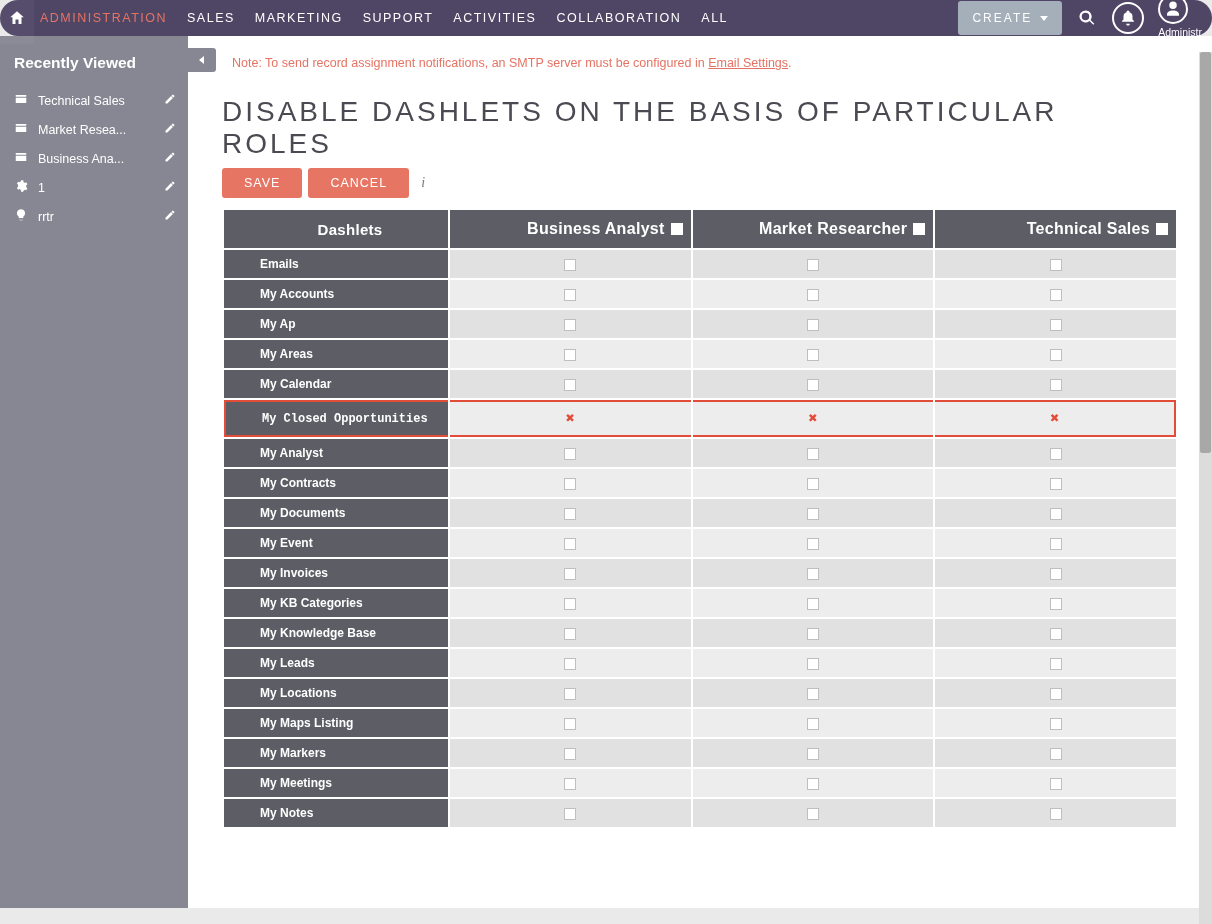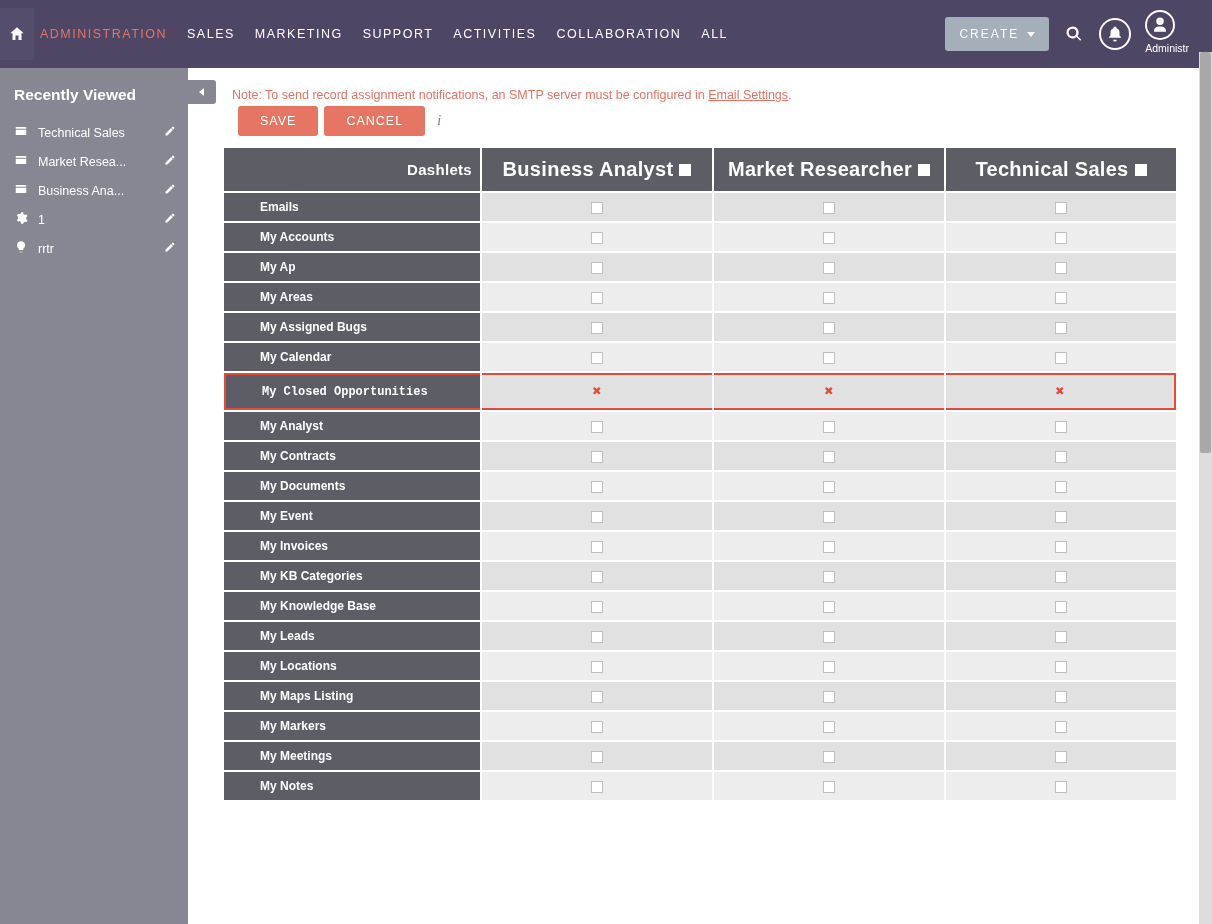--- a/index.html
+++ b/index.html
@@ -21,43 +21,44 @@
   html,body{margin:0;padding:0;height:100%;width:100%;}
   body{
     font-family:"Segoe UI",Arial,Helvetica,sans-serif;
     font-size:13px;
     color:#333;
     background:#eaeaea;
     overflow:hidden;
   }
   
   .topbar{
-    height:68px;
+    height:36px;
     background:var(--topbar-bg);
     display:flex;
     align-items:center;
     color:#fff;
     position:relative;
+    border-radius:19px;
   }
   .home-tile{
     width:34px;height:52px;display:flex;align-items:center;justify-content:center;flex-shrink:0;
     background:rgba(255,255,255,0.04);
   }
   .home-tile svg{width:18px;height:18px;fill:#fff;}
   .nav{display:flex;gap:20px;padding-left:6px;align-items:center;height:100%;}
   .nav a{
     color:#fff;text-decoration:none;font-size:12.5px;letter-spacing:1.5px;font-weight:400;
     padding:8px 0;cursor:pointer;
   }
   .nav a.active{color:var(--accent-text);position:relative;}
   .nav a.active::before{
     content:'';position:absolute;top:-24px;left:-0px;right:-0px;height:3px;background:var(--accent);
   }
   .topbar-spacer{flex:1;}
-  .topbar-right{display:flex;align-items:center;gap:14px;padding-right:23px;height:100%;}
+  .topbar-right{display:flex;align-items:center;gap:14px;padding-right:10px;height:100%;}
   .create-btn{
     background:var(--create-btn);color:#fff;border:none;border-radius:3px;
     padding:10px 14px;letter-spacing:2px;font-size:12px;cursor:pointer;
     display:flex;align-items:center;gap:8px;font-family:inherit;
   }
   .create-btn .caret{width:0;height:0;border-left:4px solid transparent;border-right:4px solid transparent;border-top:5px solid #fff;}
   .icon-circle{
     width:32px;height:32px;border:2px solid #fff;border-radius:50%;display:flex;align-items:center;justify-content:center;cursor:pointer;
     flex-shrink:0;
   }
@@ -92,36 +93,36 @@
     padding:10px 34px 40px 34px;
     max-width:1180px;
   }
   .note{
     color:var(--accent-text);font-size:12.5px;padding:10px 0 4px 10px;
   }
   .note a{color:var(--accent-text);text-decoration:underline;cursor:pointer;}
   .page-title{
     margin:22px 0 8px 0;font-size:28px;letter-spacing:3px;color:#4a4a52;font-weight:400;
   }
-  .actions{display:flex;align-items:center;gap:6px;margin-bottom:10px;margin-left:16px;}
+  .actions{display:flex;align-items:center;gap:6px;margin-bottom:10px;}
   .btn{
     background:var(--accent);color:#fff;border:none;border-radius:3px;padding:8px 22px;
     font-size:12.5px;letter-spacing:1px;cursor:pointer;font-family:inherit;
   }
   .info-i{font-style:italic;color:#7a7a7a;font-family:Georgia,serif;font-size:14px;padding-left:6px;cursor:pointer;}
 
   
   table.dashlets{
     width:100%;border-collapse:separate;border-spacing:2px;table-layout:fixed;
   }
   table.dashlets th{
-    background:var(--table-header);color:#fff;padding:10px 8px;font-size:20px;font-weight:600;text-align:center;
+    background:var(--table-header);color:#fff;padding:10px 8px;font-size:16px;font-weight:600;text-align:right;
     letter-spacing:0.3px;
   }
-  table.dashlets th:first-child{text-align:right;padding-left:36px;width:256px;font-size:15px;}
+  table.dashlets th:first-child{text-align:center;padding-left:36px;width:224px;font-size:15px;}
   table.dashlets th .hdr-wrap{display:inline-flex;align-items:center;gap:6px;justify-content:center;}
   .hdr-check{
     width:12px;height:12px;border:1px solid #fff;background:#fff;display:inline-block;
   }
   table.dashlets td{
     padding:7px 8px;text-align:center;font-size:12.5px;
   }
   table.dashlets td.row-label{
     background:var(--row-label);color:#fff;text-align:left;padding-left:36px;font-weight:600;font-size:12px;margin-left:36px;
   }
@@ -246,20 +247,21 @@
   <div class="content-wrap">
     <div class="collapse-tab">
       <svg viewBox="0 0 10 10">
           <path d="M7 1 2 5l5 4z"></path>
         </svg>
     </div>
     <div class="content">
       <div class="note">
         <span>Note: To send record assignment notifications, an SMTP server must be configured in </span><a>Email Settings</a><span>.</span>
       </div>
+      <h1 class="page-title">DISABLE DASHLETS ON THE BASIS OF PARTICULAR ROLES</h1>
       <div class="actions">
         <button class="btn">SAVE</button>
         <button class="btn">CANCEL</button>
         <span class="info-i">i</span>
       </div>
 
       <table class="dashlets">
         <thead>
           <tr id="thead-row">
               <th>Dashlets</th>
@@ -296,26 +298,20 @@
               <td class="cell"><span class="cb"></span></td>
               <td class="cell"><span class="cb"></span></td>
             </tr>
             <tr>
               <td class="row-label">My Areas</td>
               <td class="cell"><span class="cb"></span></td>
               <td class="cell"><span class="cb"></span></td>
               <td class="cell"><span class="cb"></span></td>
             </tr>
             <tr>
-              <td class="row-label">My Assigned Bugs</td>
-              <td class="cell"><span class="cb"></span></td>
-              <td class="cell"><span class="cb"></span></td>
-              <td class="cell"><span class="cb"></span></td>
-            </tr>
-            <tr>
               <td class="row-label">My Calendar</td>
               <td class="cell"><span class="cb"></span></td>
               <td class="cell"><span class="cb"></span></td>
               <td class="cell"><span class="cb"></span></td>
             </tr>
             <tr class="highlight">
               <td class="row-label">My Closed Opportunities</td>
               <td class="cell"><span class="mark-x">✖</span></td>
               <td class="cell"><span class="mark-x">✖</span></td>
               <td class="cell"><span class="mark-x">✖</span></td>

